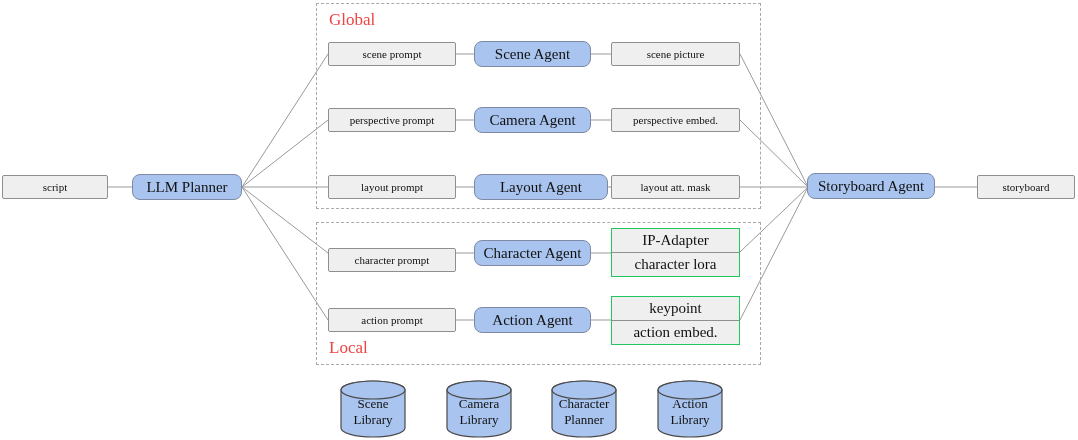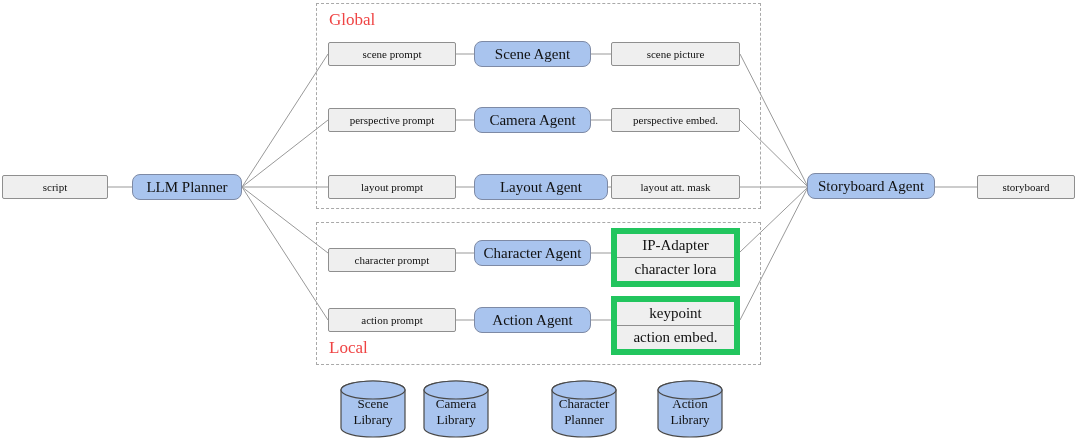--- a/index.html
+++ b/index.html
@@ -66,39 +66,39 @@
   .n-agent-4 { left:474px; top:307px; width:117px; height:26px; }
 
   .n-out-0 { left:611px; top:42px;  width:129px; height:24px; }
   .n-out-1 { left:611px; top:108px; width:129px; height:24px; }
   .n-out-2 { left:611px; top:175px; width:129px; height:24px; }
 
   .stack {
     position:absolute;
     width:129px;
     box-sizing:border-box;
-    border:6px solid #22c55e;
+    border:1px solid #22c55e;
     background:#efefef;
   }
   .stack-3 { left:611px; top:228px; }
   .stack-4 { left:611px; top:296px; }
   .cell {
     height:23px;
     display:flex; align-items:center; justify-content:center;
     font-size:15px;
     white-space:nowrap;
   }
   .cell + .cell { border-top:1px solid #8f8f8f; }
 
   .n-sb-agent   { left:807px; top:173px; width:128px; height:26px; }
   .n-storyboard { left:977px; top:175px; width:98px;  height:24px; }
 
   .library { position:absolute; width:66px; height:58px; }
   .lib-0 { left:340px; top:380px; }
-  .lib-1 { left:423px; top:380px; }
+  .lib-1 { left:446px; top:380px; }
   .lib-2 { left:551px; top:380px; }
   .lib-3 { left:657px; top:380px; }
   .library svg { position:absolute; left:0; top:0; }
   .lib-label {
     position:absolute; left:0; top:16px; width:66px;
     text-align:center;
     font-size:13px; line-height:16px;
     white-space:pre-line;
     color:#111111;
   }

